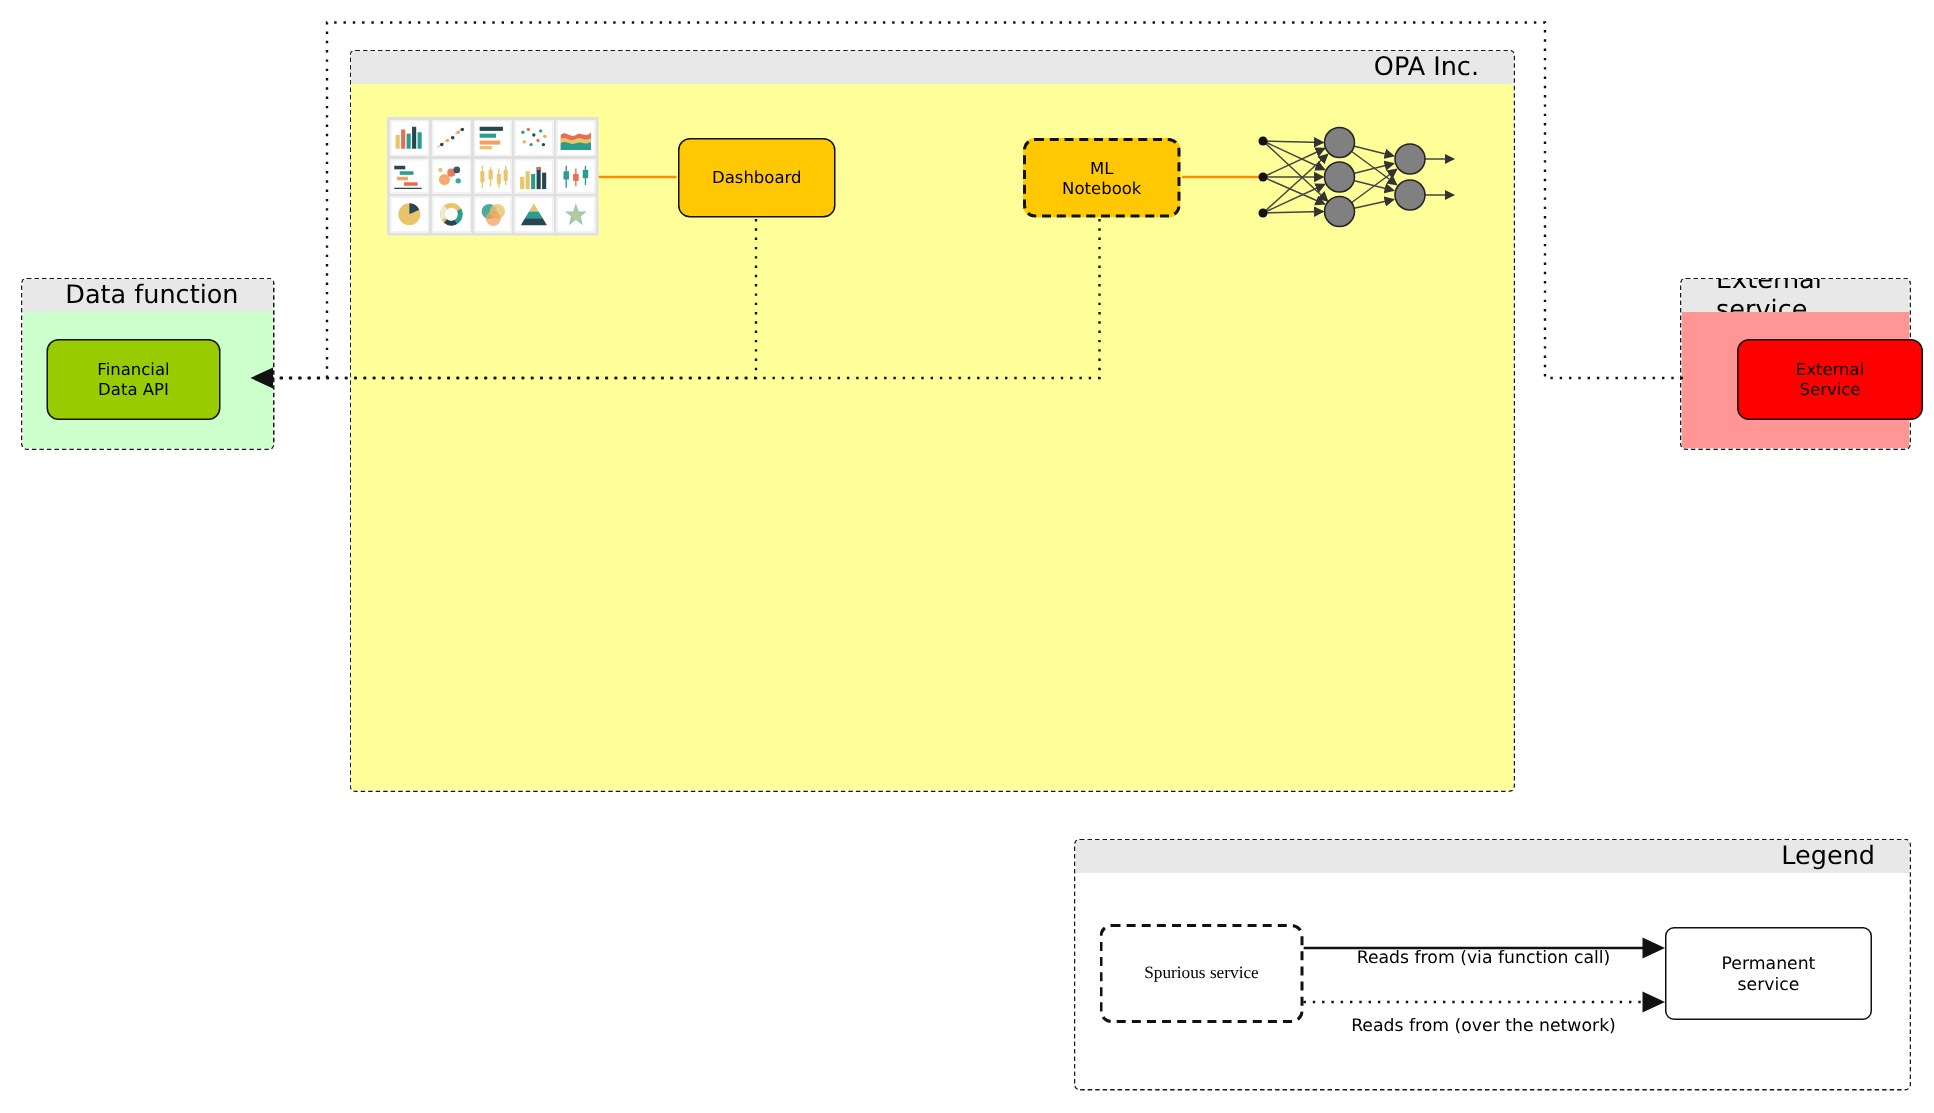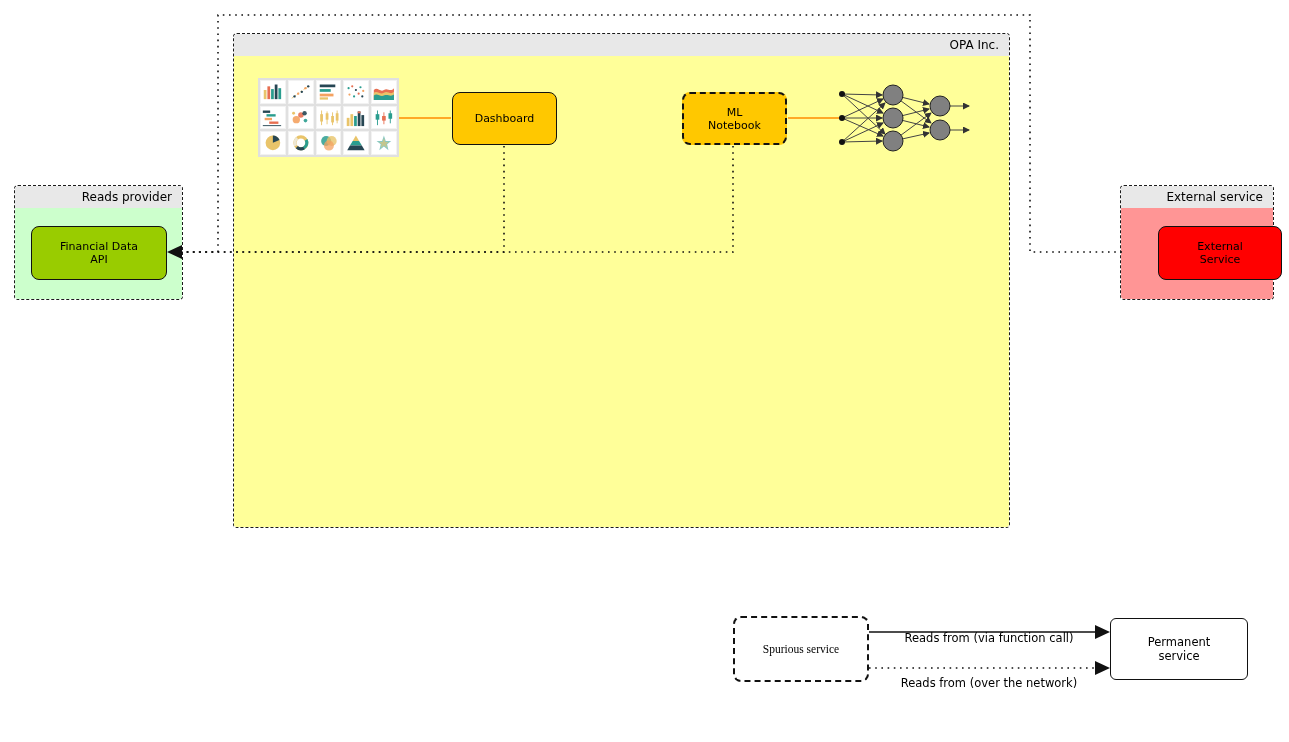--- a/index.html
+++ b/index.html
@@ -2,35 +2,35 @@
 <html><head>
 <meta charset="utf-8">
 <style>
   html,body{margin:0;padding:0;background:#fff;}
   #stage{position:relative;width:1289px;height:742px;background:#fff;
          font-family:"DejaVu Sans","Liberation Sans",sans-serif;color:#000;overflow:hidden;}
 
   
   .panel{position:absolute;border:1.6px dashed #1a1a1a;border-radius:4px;box-sizing:border-box;overflow:hidden;background:#fff;}
   .panel .hdr{height:22px;background:#e8e8e8;display:flex;align-items:center;justify-content:flex-end;
-              padding:0 10px;font-size:12px;}
+              padding:0 23px;font-size:17px;}
   .panel .bod{position:absolute;left:0;right:0;top:22px;bottom:0;}
   #p-data-provider{left:14px;top:185px;width:169px;height:115px;}
   #p-data-provider .bod{background:#ccffcc;}
   #p-opa{left:233px;top:33px;width:777px;height:495px;}
   #p-opa .bod{background:#ffff99;}
   #p-external{left:1120px;top:185px;width:154px;height:115px;}
   #p-external .bod{background:#ff9595;}
   #p-legend{left:716px;top:559px;width:558px;height:168px;}
   #p-legend .bod{background:#ffffff;}
 
   
   .node{position:absolute;display:flex;align-items:center;justify-content:center;text-align:center;
         border:1.6px solid #111;border-radius:8px;font-size:11px;box-sizing:border-box;z-index:20;padding:19px;}
-  #n-api{left:31px;top:226px;width:136px;height:54px;background:#99cc00;}
+  #n-api{left:31px;top:226px;width:116px;height:54px;background:#99cc00;}
   #n-dashboard{left:452px;top:92px;width:105px;height:53px;background:#ffc800;}
   #n-mlnotebook{left:682px;top:92px;width:105px;height:53px;background:#ffc800;border:2.6px dashed #111;}
   #n-extservice{left:1135px;top:226px;width:124px;height:54px;background:#ff0000;margin-left:23px;}
   #n-spurious{left:733px;top:616px;width:136px;height:66px;background:#fff;border:2.6px dashed #111;font-size:11.5px;font-family:Liberation Serif, serif;}
   #n-permanent{left:1110px;top:618px;width:138px;height:62px;background:#fff;border:1.4px solid #111;border-radius:6px;font-size:11.5px;}
 
   
   .edge-label{position:absolute;font-size:11.5px;white-space:nowrap;z-index:20;transform:translateX(-50%);}
   #lbl-solid{left:989px;top:595px;margin-top:36px;}
   #lbl-dotted{left:989px;top:676px;}
@@ -44,34 +44,38 @@
 
   
   #connectors{position:absolute;left:0;top:0;z-index:10;pointer-events:none;}
 </style>
 </head>
 <body>
 
 <div id="stage">
 
   <div class="panel" id="p-data-provider">
-    <div class="hdr">Reads provider</div>
+    <div class="hdr">Data function</div>
     <div class="bod"></div>
   </div>
 
   <div class="panel" id="p-opa">
     <div class="hdr">OPA Inc.</div>
     <div class="bod"></div>
   </div>
 
   <div class="panel" id="p-external">
     <div class="hdr">External service</div>
     <div class="bod"></div>
   </div>
 
+  <div class="panel" id="p-legend">
+    <div class="hdr">Legend</div>
+    <div class="bod"></div>
+  </div>
 
   <svg id="connectors" width="1289" height="742" viewBox="0 0 1289 742">
     <defs>
       <marker id="m" markerWidth="7" markerHeight="7" refX="6" refY="3.5" orient="auto">
         <path d="M0,0 L7,3.5 L0,7 Z" fill="#333"></path>
       </marker>
     </defs>
 
     <path d="M1122,252 H1030 V15 H218 V252 H176" fill="none" stroke="#111" stroke-width="1.6" stroke-dasharray="1.6 4.6"></path>
 

